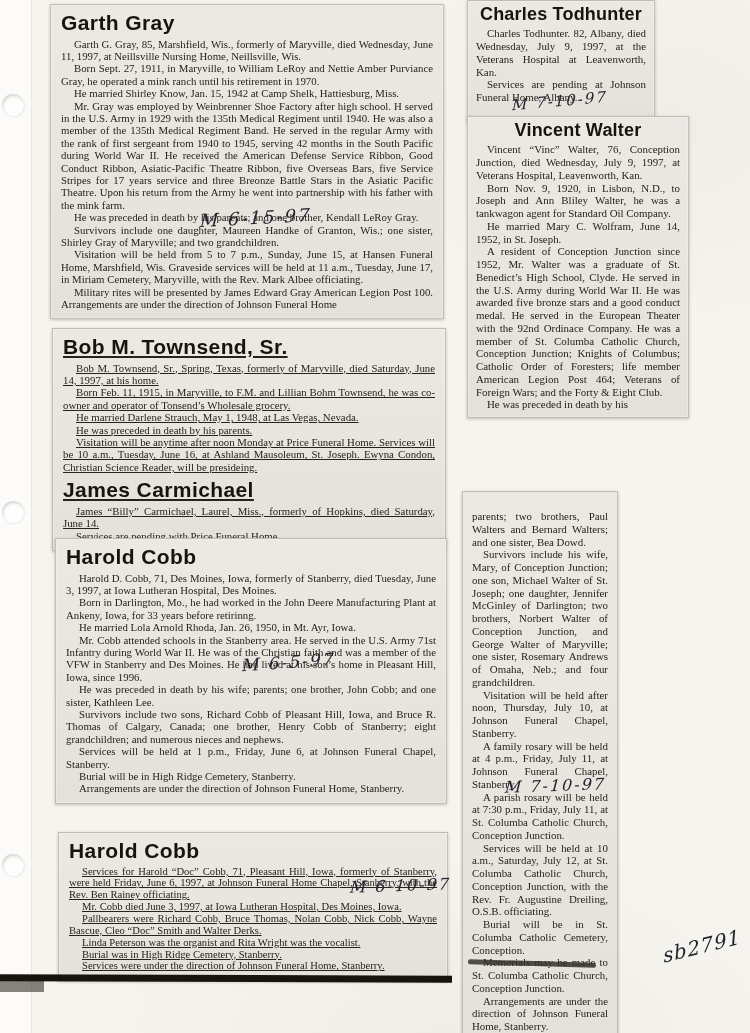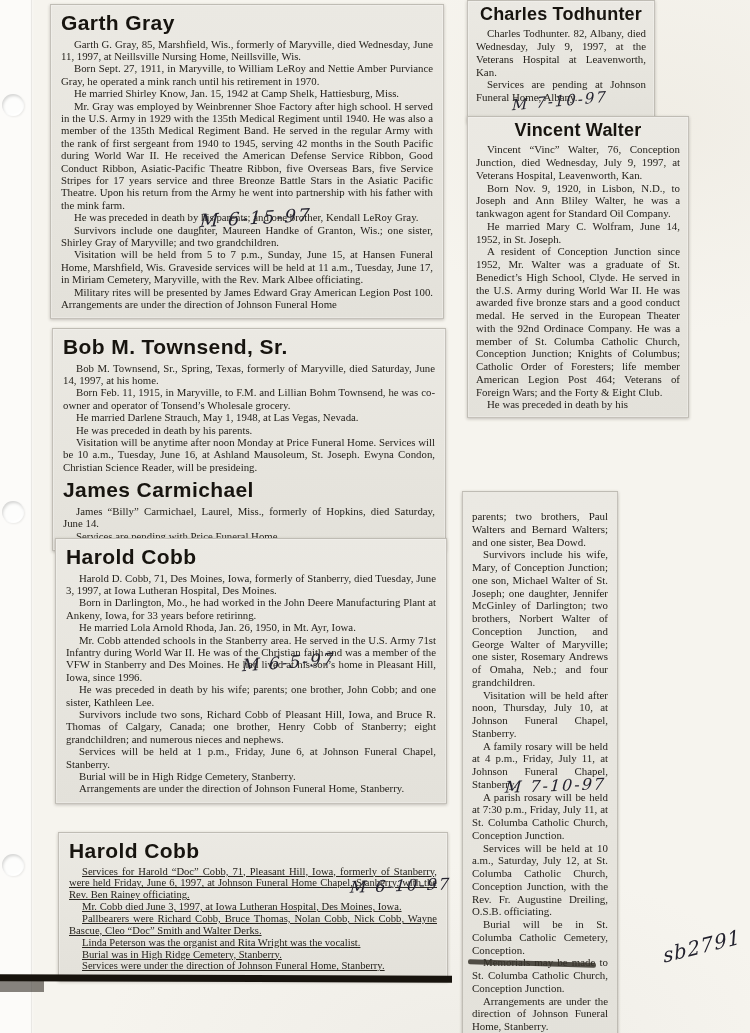--- a/index.html
+++ b/index.html
@@ -52,21 +52,21 @@
   .hole-1 { top:94px; } .hole-2 { top:501px; } .hole-3 { top:854px; }
 
   
   .band { position:absolute; }
   .band-left  { left:0; top:975px; width:452px; height:7px; background:#17130d; transform:rotate(.2deg); }
   .band-left2 { left:0; top:981px; width:44px; height:11px; background:#241f17; opacity:.55; }
   .band-right { left:468px; top:961px; width:128px; height:5px; background:#36322a; transform:rotate(1.6deg); opacity:.85; border-radius:2px; }
 
   
   .c-a1 { left:50px;  top:4px;   width:394px; }
-  .c-a2 { left:52px;  top:328px; width:394px; }
+  .c-a2 { left:52px;  top:328px; width:394px;text-decoration:underline; }
   .c-b  { left:55px;  top:538px; width:392px; }
   .c-c  { left:58px;  top:832px; width:390px; }
   .c-d  { left:467px; top:0px;   width:188px; padding:4px 8px 18px; }
   .c-e  { left:467px; top:116px; width:222px; padding:4px 8px 6px; }
   .c-f  { left:462px; top:491px; width:156px; padding:18px 9px 7px;
           box-shadow:0 1px 3px rgba(70,64,52,.30), 0 4px 3px -2px rgba(40,36,28,.55); }
 </style>
 </head>
 <body>
 

